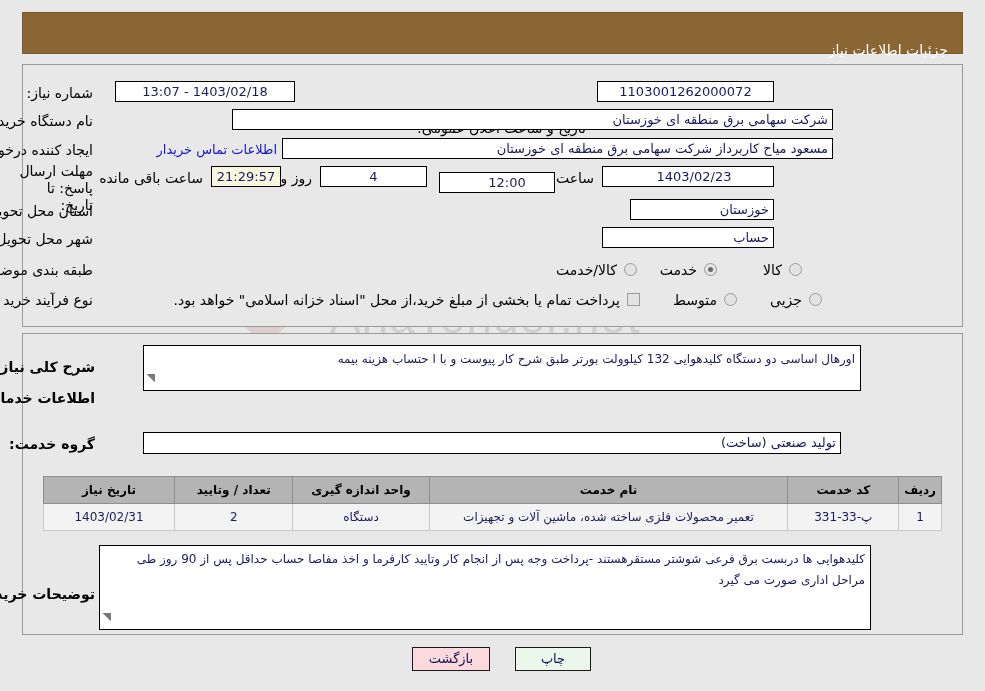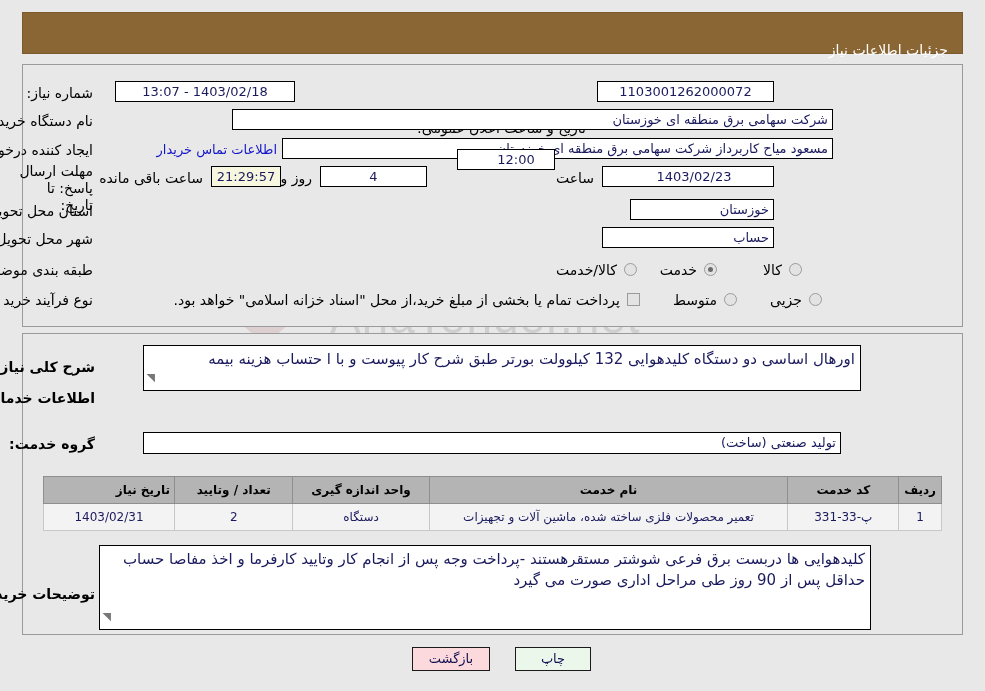--- a/index.html
+++ b/index.html
@@ -176,21 +176,21 @@
     background: #e3e3e3;
     box-sizing: border-box;
   }
 
   
   .area {
     position: absolute;
     border: 1px solid #000;
     background: #fff;
     box-sizing: border-box;
-    font-size: 15px;
+    font-size: 12px;
     color: #1a1a5e;
     font-family: "DejaVu Sans", sans-serif;
     line-height: 20px;
     padding: 3px 5px 0 5px;
     text-align: right;
     overflow: hidden;
   }
   .resize-grip {
     position: absolute;
     font-size: 11px;
@@ -273,21 +273,21 @@
     <div class="lbl" style="right:892px; top:113px;">نام دستگاه خریدار:</div>
     <div class="box right" style="right:152px; top:109px; width:601px; height:21px;">شرکت سهامی برق منطقه ای خوزستان</div>
 
     <div class="lbl" style="right:892px; top:142px;">ایجاد کننده درخواست:</div>
     <div class="box right" style="right:152px; top:138px; width:551px; height:21px;">مسعود میاح کاربرداز شرکت سهامی برق منطقه ای خوزستان</div>
     <div class="link" style="right:708px; top:142px;">اطلاعات تماس خریدار</div>
 
     <div class="lbl" style="right:892px; top:163px; width:76px; white-space:normal; line-height:17px;">مهلت ارسال پاسخ: تا تاریخ:</div>
     <div class="box center" style="right:211px; top:166px; width:172px; height:21px;padding-left:16px;">1403/02/23</div>
     <div class="lbl" style="right:391px; top:170px;">ساعت</div>
-    <div class="box center" style="right:430px; top:149px; width:98px; height:21px;padding-left:24px;">12:00</div>
+    <div class="box center" style="right:430px; top:172px; width:116px; height:21px;padding-left:24px;">12:00</div>
     <div class="box center" style="right:558px; top:166px; width:107px; height:21px;">4</div>
     <div class="lbl" style="right:673px; top:170px;">روز و</div>
     <div class="box center yellow" style="right:704px; top:166px; width:70px; height:21px;">21:29:57</div>
     <div class="lbl" style="right:782px; top:170px;">ساعت باقی مانده</div>
 
     <div class="lbl" style="right:892px; top:203px;">استان محل تحویل:</div>
     <div class="box right" style="right:211px; top:199px; width:144px; height:21px;">خوزستان</div>
 
     <div class="lbl" style="right:892px; top:231px;">شهر محل تحویل:</div>
     <div class="box right" style="right:211px; top:227px; width:172px; height:21px;">حساب</div>
@@ -326,21 +326,21 @@
     <div class="box right" style="right:144px; top:432px; width:698px; height:22px;">تولید صنعتی (ساخت)</div>
 
     <table class="items" style="right:43px; top:476px; width:899px;">
       <thead>
         <tr>
           <th style="width:34px;">ردیف</th>
           <th style="width:106px;">کد خدمت</th>
           <th style="width:379px;">نام خدمت</th>
           <th style="width:136px;">واحد اندازه گیری</th>
           <th style="width:117px;">تعداد / وتایید</th>
-          <th style="width:127px;text-align:right;">تاریخ نیاز</th>
+          <th style="width:127px;">تاریخ نیاز</th>
         </tr>
       </thead>
       <tbody>
         <tr>
           <td>1</td>
           <td>پ-33-331</td>
           <td>تعمیر محصولات فلزی ساخته شده، ماشین آلات و تجهیزات</td>
           <td>دستگاه</td>
           <td>2</td>
           <td>1403/02/31</td>

